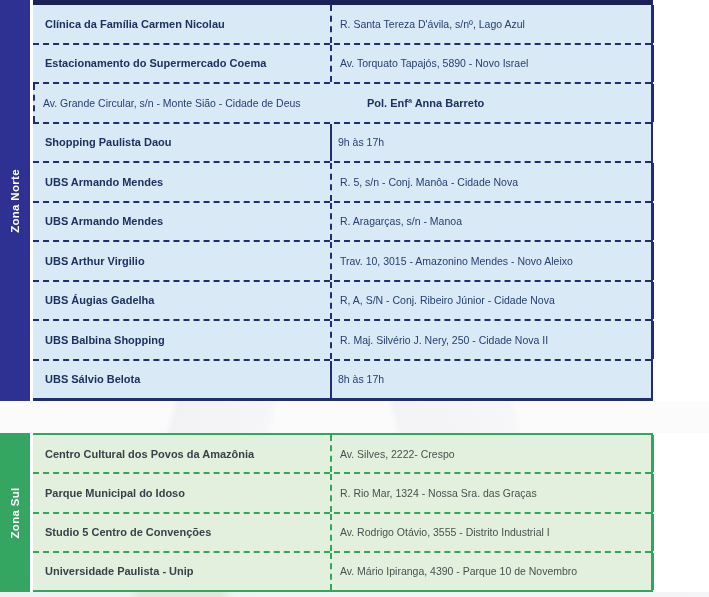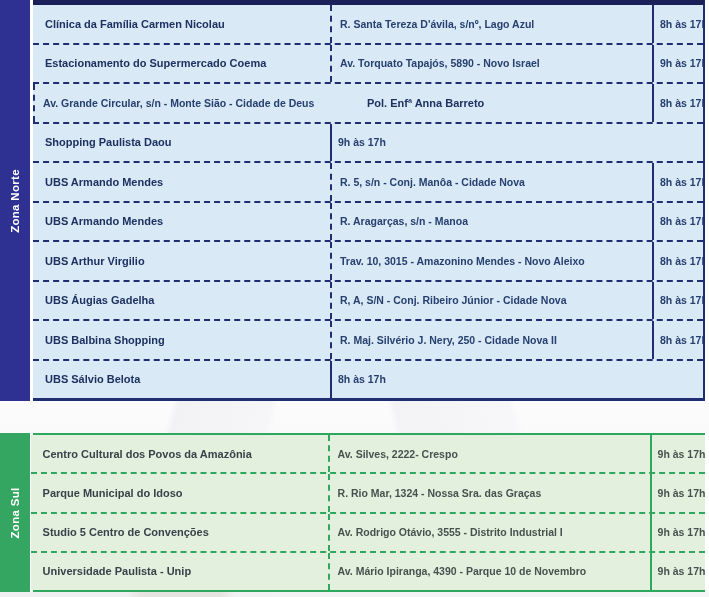--- a/index.html
+++ b/index.html
@@ -35,37 +35,37 @@
     background:var(--sidebar);
     display:flex; align-items:center; justify-content:center;
   }
   .zone-sidebar span {
     transform:rotate(-90deg);
     white-space:nowrap;
     color:#ffffff; font-weight:bold; font-size:11.5px; letter-spacing:.3px;
   }
 
   .table {
-    position:absolute; left:33px; top:0; width:672px; height:100%;
+    position:absolute; left:33px; top:0; width:620px; height:100%;
     border-right:2px solid var(--border);
     border-bottom:3px solid var(--border);
     display:flex; flex-direction:column;
   }
   .section-norte .table { border-top:5px solid #1b2058; }
-  .section-sul   .table { border-top:2px solid var(--border); border-bottom:2px solid var(--border);align-items:center; }
+  .section-sul   .table { border-top:2px solid var(--border); border-bottom:2px solid var(--border); }
 
   .row {
     flex:1 1 0;
     display:flex; align-items:stretch;
     background:var(--rowbg);
     border-bottom:2px dashed var(--border);
   }
   .row:last-child { border-bottom:none; }
 
-  .cell { display:flex; align-items:center; overflow:hidden; white-space:nowrap;font-weight:bold; }
+  .cell { display:flex; align-items:center; overflow:hidden; white-space:nowrap; }
   .cell.name {
     flex:0 0 297px; padding-left:12px;
     font-weight:bold; font-size:11px; color:var(--nametext);
   }
   .cell.addr {
     flex:0 0 322px; padding-left:8px;
     border-left:2px dashed var(--border);
     font-size:10.5px; color:var(--addrtext);
   }
   .cell.hours {

